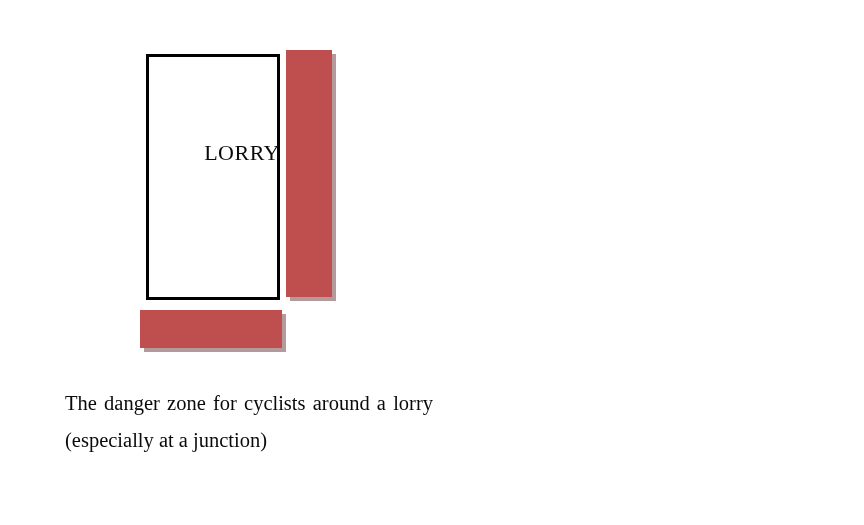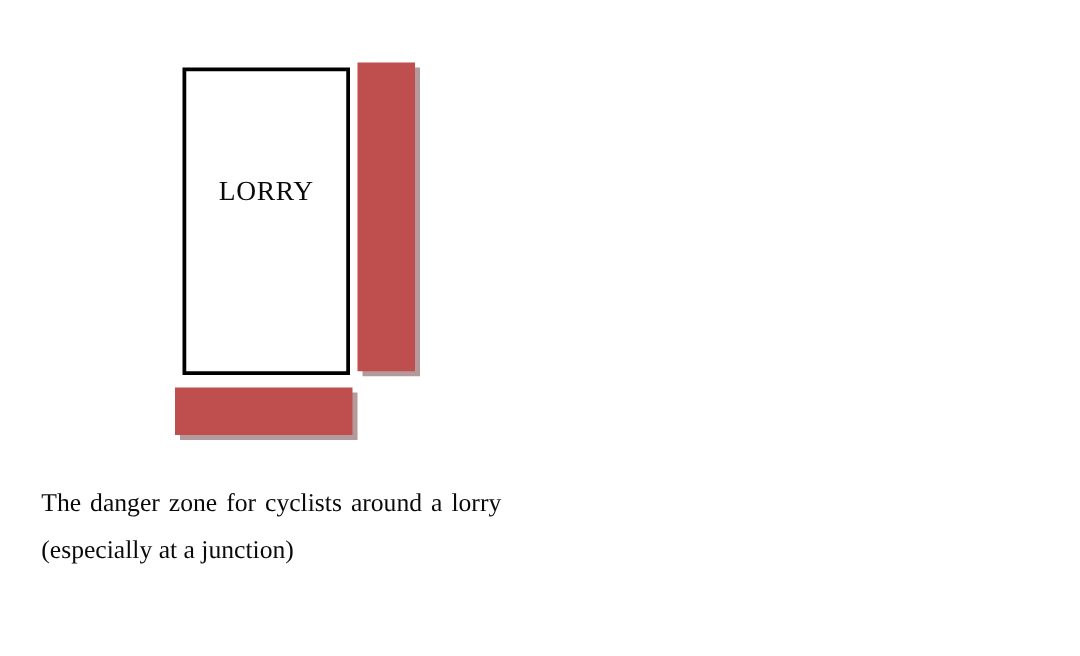--- a/index.html
+++ b/index.html
@@ -53,21 +53,21 @@
     height: 246px;
     background: #ffffff;
     border: 3px solid #000000;
     z-index: 4;
   }
   #lorry-label {
     position: absolute;
     left: 146px;
     top: 138px;
     width: 134px;
-    text-align: center;
+    text-align: right;
     font-size: 22px;
     letter-spacing: 0.5px;
     line-height: 30px;
     color: #0b0b0b;
     z-index: 5;
     white-space: nowrap;
   }
 
   #danger-zone-right {
     left: 286px;
@@ -105,20 +105,21 @@
 
   
   .caption {
     position: absolute;
     top: 385px;
     font-size: 20.5px;
     line-height: 37px;
     text-align: justify;
     text-justify: inter-word;
     color: #0a0a0a;
+    margin-left: 32px;
   }
   #caption-lorry  { left: 33px;  width: 368px; }
   #caption-cycle  { left: 472px; width: 362px; }
 
   
   .caption > .caption-text {
     display: block;
   }
 </style>
 </head>

